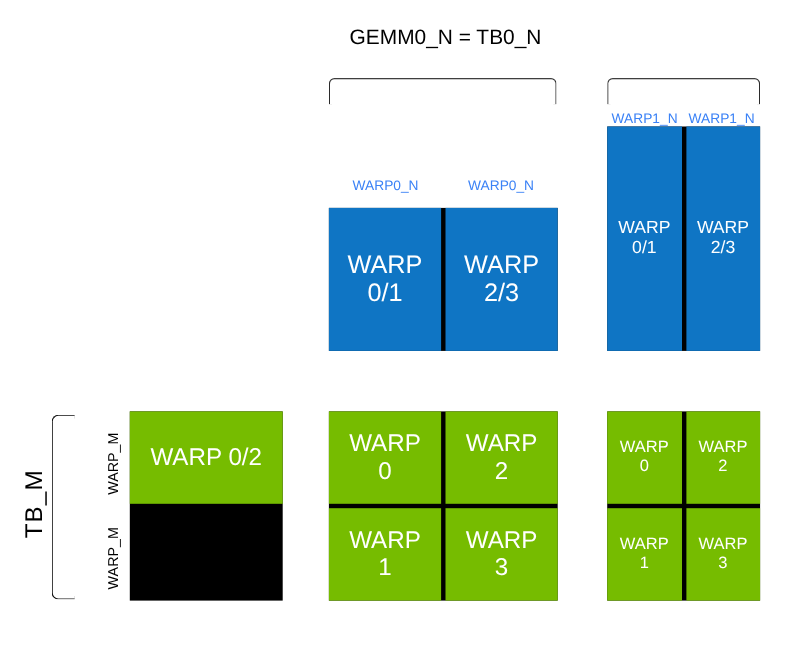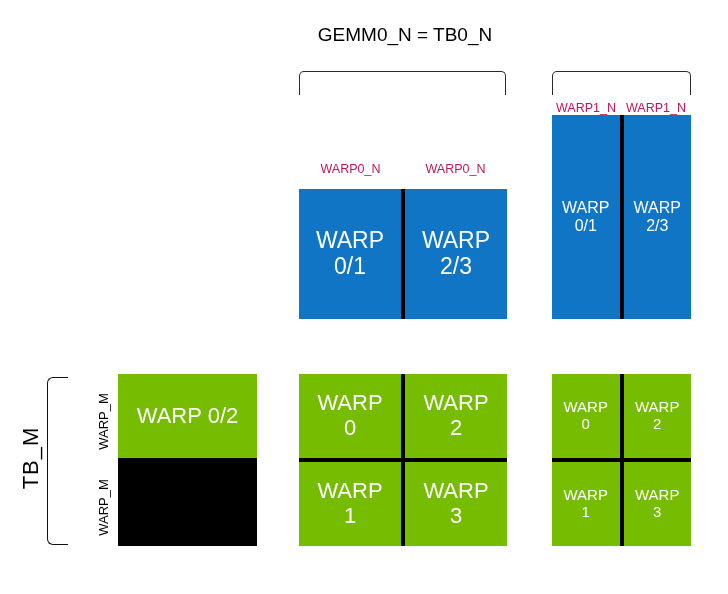--- a/index.html
+++ b/index.html
@@ -108,21 +108,21 @@
     left: 62px;
     top: 500px;
     width: 82px;
     font-size: 13px;
   }
 
   
   .col-caption {
     position: absolute;
     font-size: 12.5px;
-    color: #be185d;
+    color: #3b82f6;
     text-align: center;
     white-space: nowrap;
   }
   #warp0n-left   { left: 300px; top: 162px; width: 101px; }
   #warp0n-right  { left: 405px; top: 162px; width: 101px; }
   #warp1n-left   { left: 552px; top: 101px; width: 68px;  }
   #warp1n-right  { left: 622px; top: 101px; width: 68px;  }
 
   
   .grid-block {

